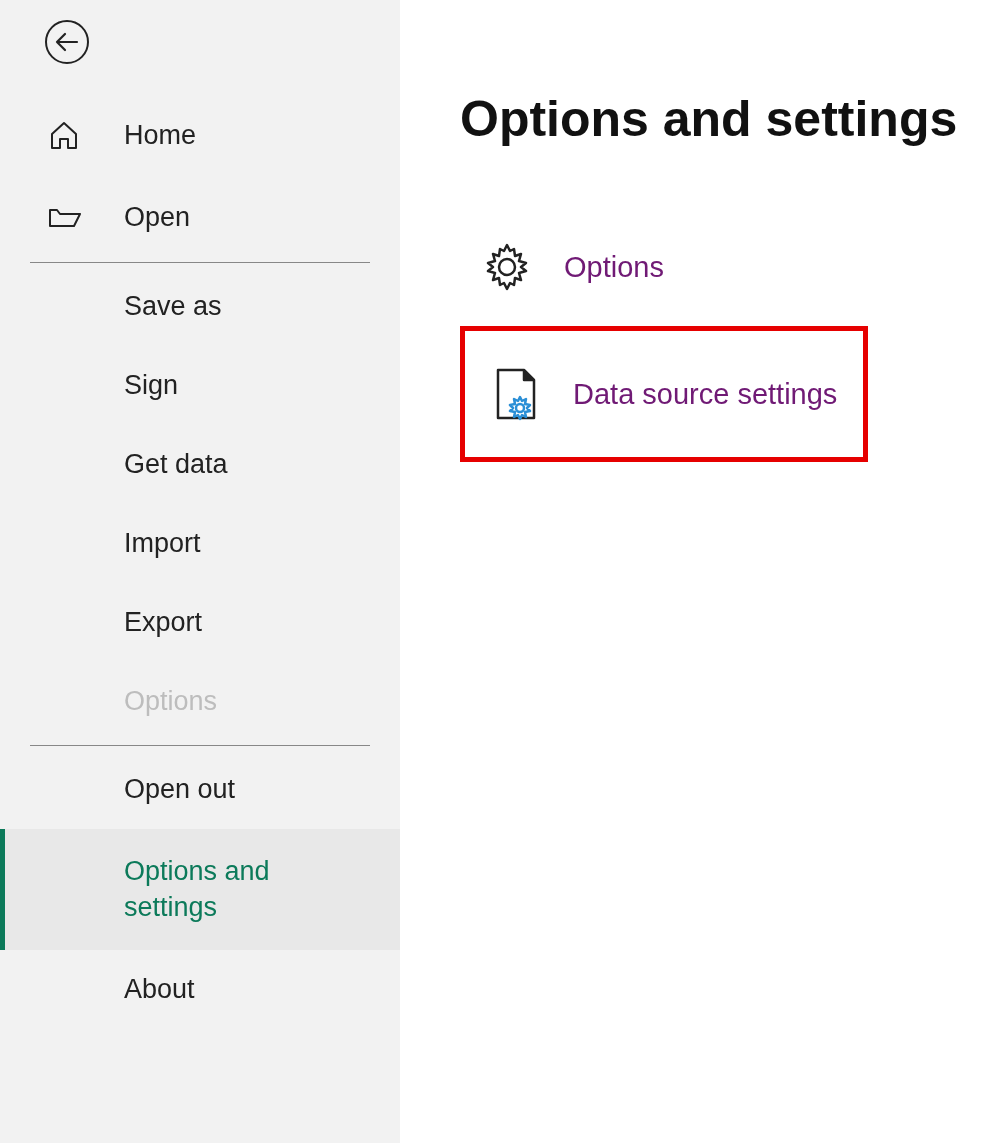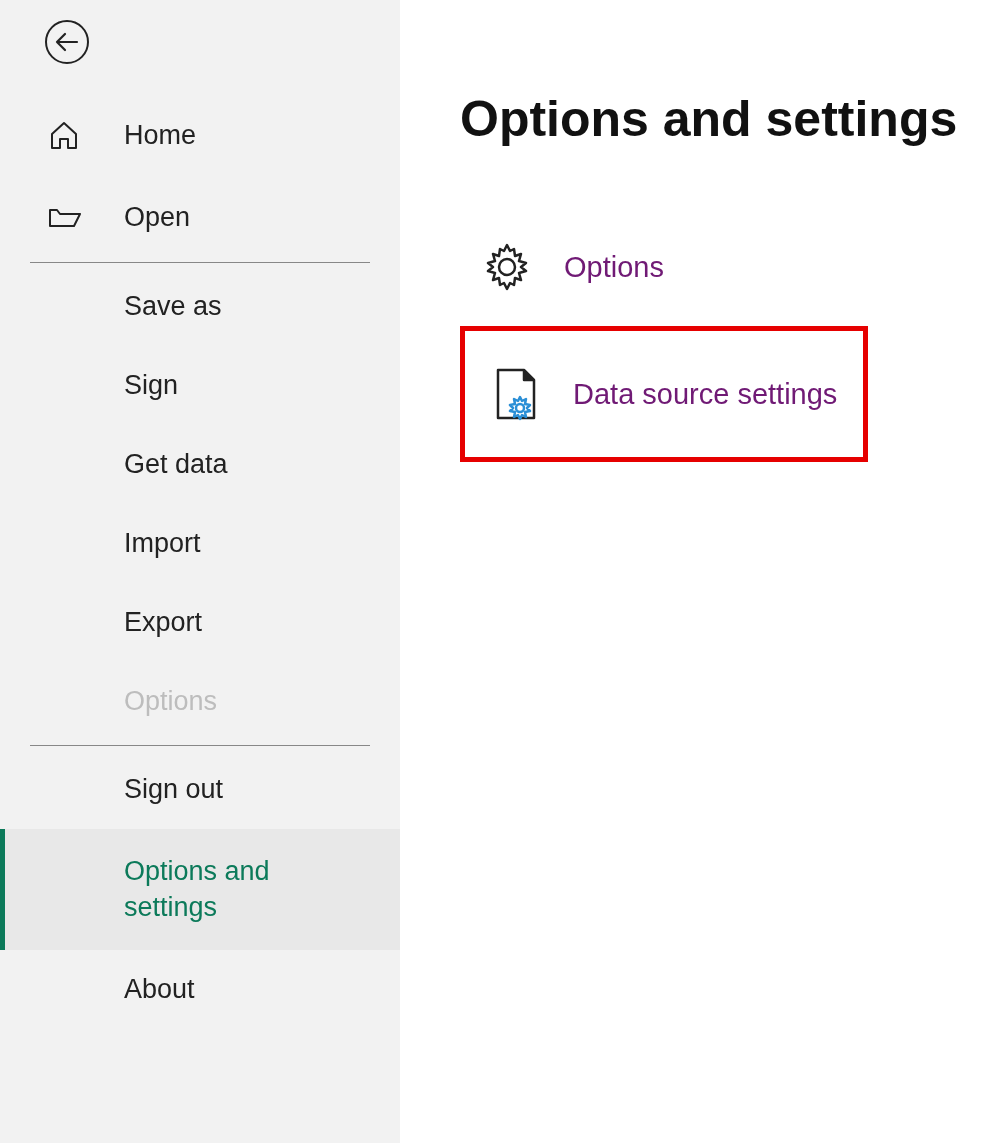--- a/index.html
+++ b/index.html
@@ -171,21 +171,21 @@
       <span class="label">Export</span>
     </div>
 
     <div class="nav-item indent disabled">
       <span class="label">Options</span>
     </div>
 
     <div class="divider"></div>
 
     <div class="nav-item indent">
-      <span class="label">Sign out</span>
+      <span class="label">Open out</span>
     </div>
 
     <div class="nav-item indent selected">
       <span class="label">Options and settings</span>
     </div>
 
     <div class="nav-item indent">
       <span class="label">About</span>
     </div>
 

